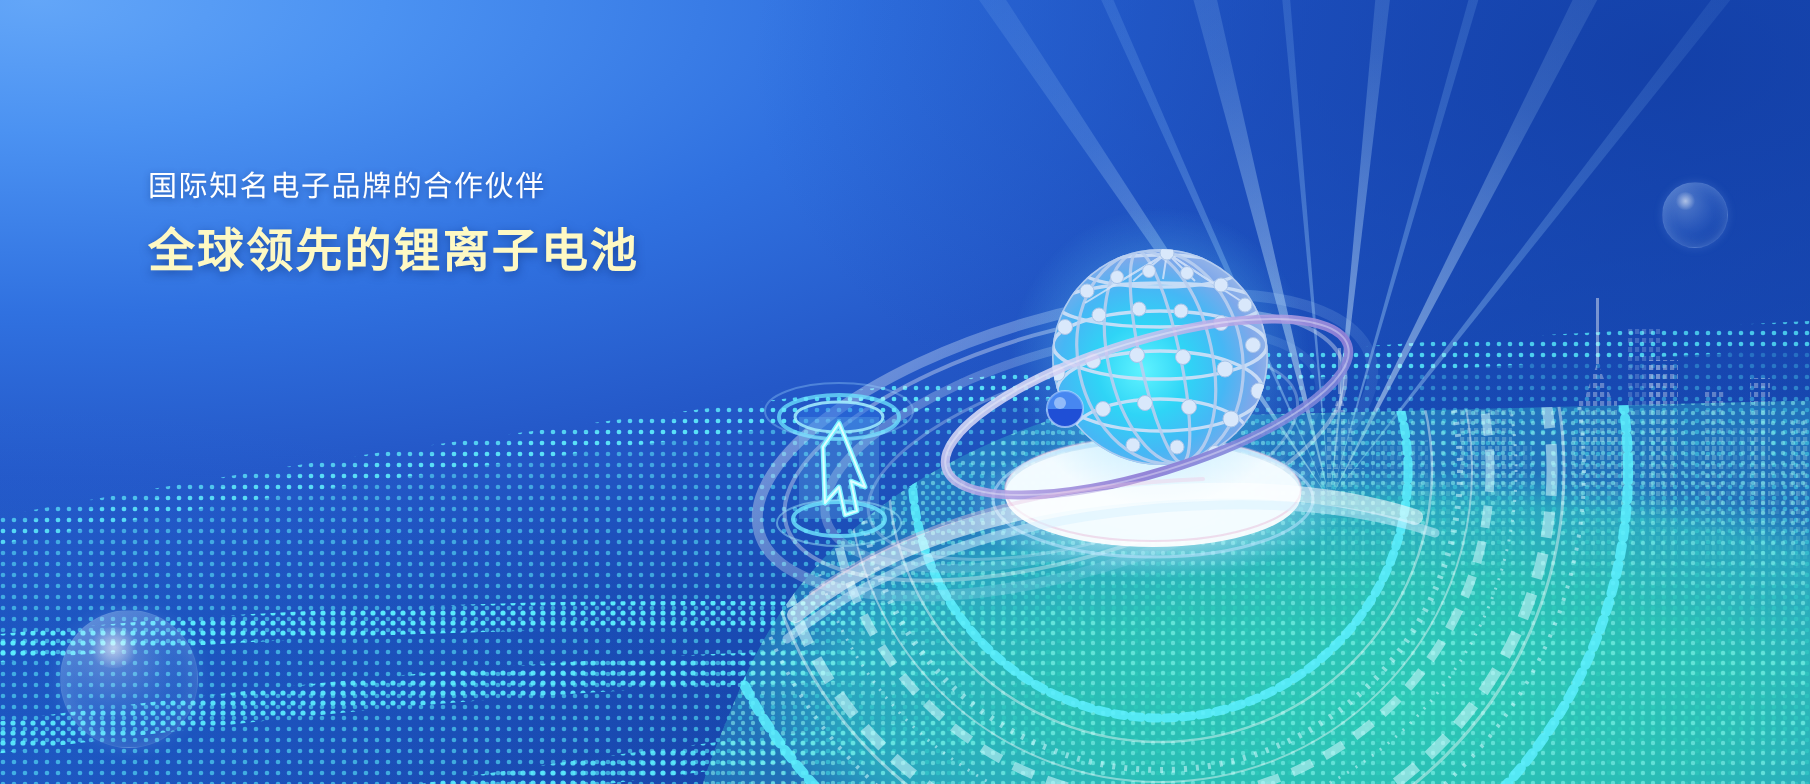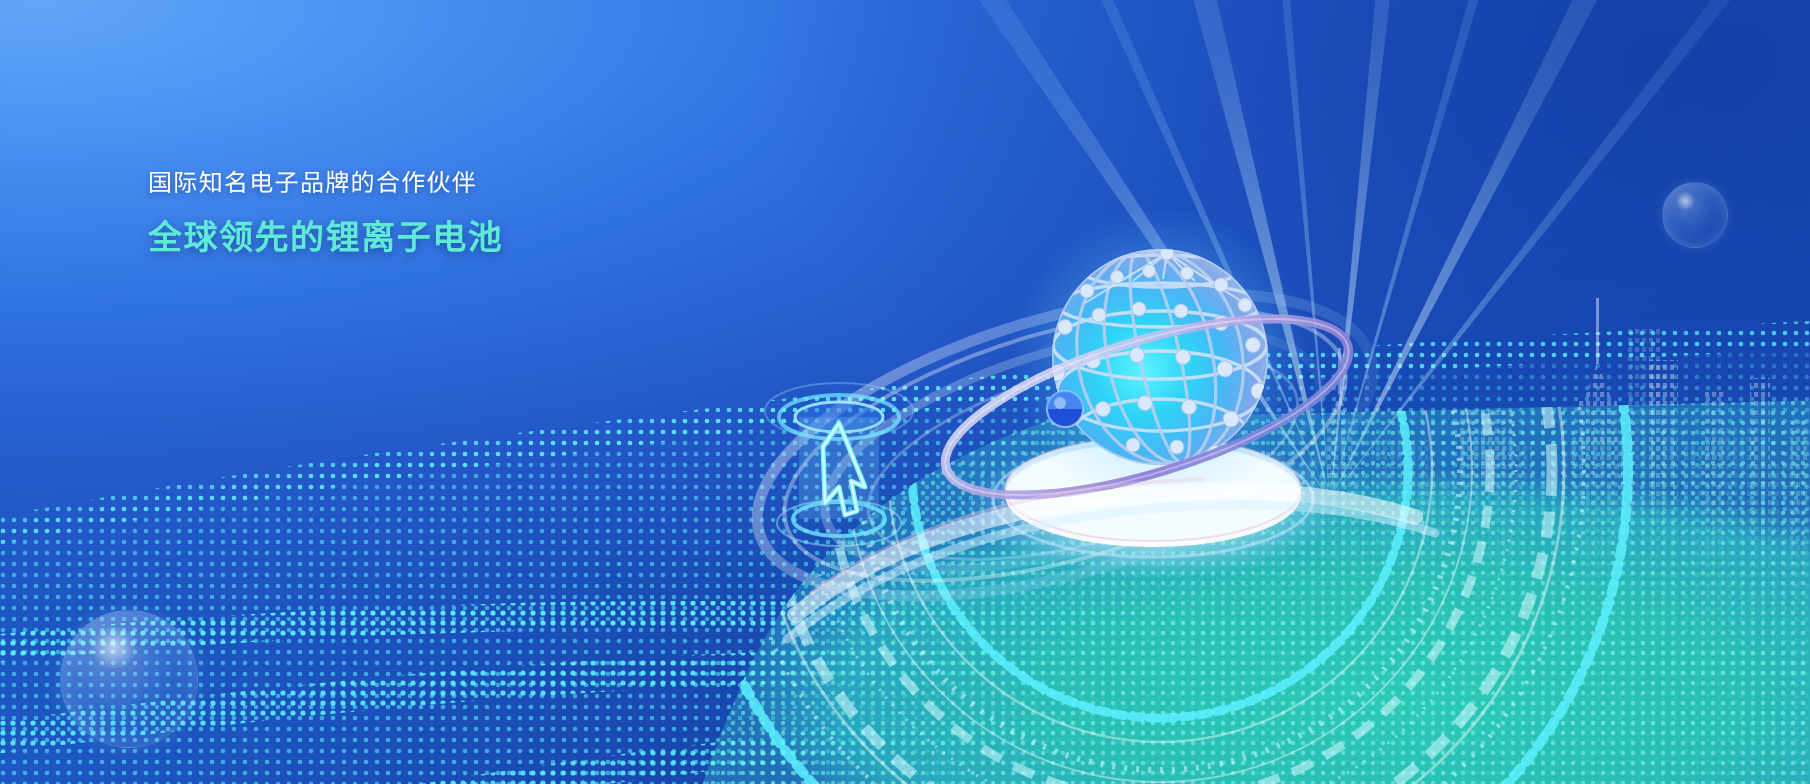--- a/index.html
+++ b/index.html
@@ -39,34 +39,34 @@
   .dotfield{mix-blend-mode:screen;}
 
   
   #copy{
     position:absolute;
     left:148px; top:168px;
     width:640px;
     z-index:40;
   }
   #eyebrow{
-    font-size:24px;
+    font-size:29px;
     line-height:1.28;
     font-weight:500;
     color:#ffffff;
     letter-spacing:.055em;
     text-shadow:0 2px 7px rgba(8,40,110,.45);
     margin:0 0 18px 0;
     white-space:nowrap;
   }
   .headline{
-    font-size:34px;
+    font-size:47px;
     line-height:1.20;
     font-weight:bold;
-    color:#5eead4;
+    color:#fef9c3;
     letter-spacing:.045em;
     text-shadow:0 3px 10px rgba(8,40,110,.50);
     margin:0;
     white-space:nowrap;
   }
 
   
   #skyline{left:1320px;top:230px;width:500px;height:430px;right:auto;bottom:auto;opacity:.80;}
   #skyline svg{width:100%;height:100%;}
 

